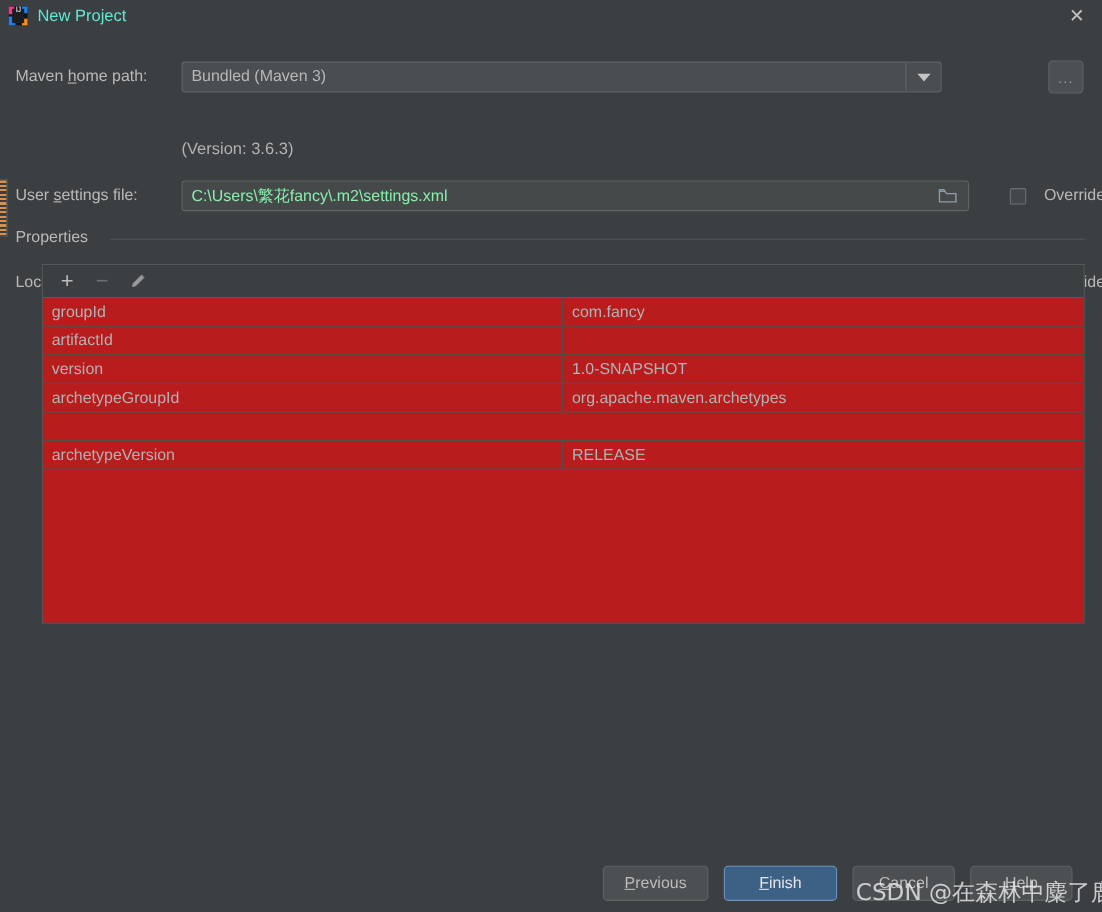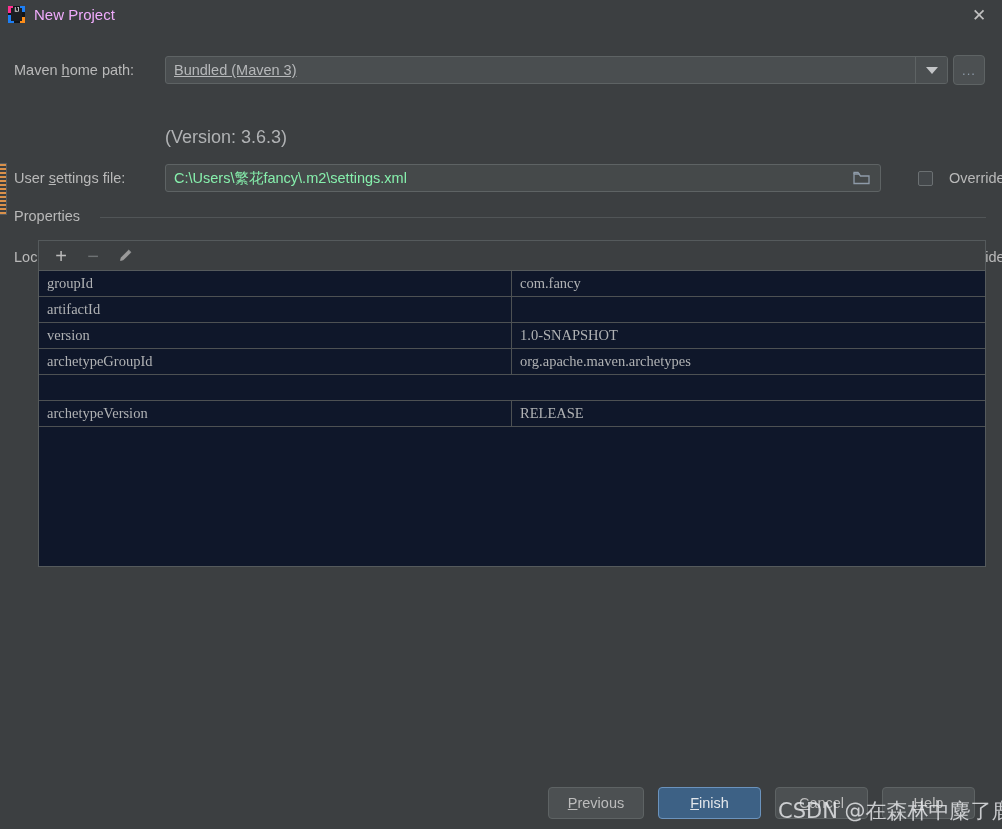--- a/index.html
+++ b/index.html
@@ -37,21 +37,21 @@
     position: absolute; left: 3px; top: 2px; right: 3px; bottom: 2px;
     background: #1b1d21;
   }
   .app-icon .ij-text {
     position: absolute; left: 0; top: 0; right: 0; height: 8px;
     color: #ffffff; font-size: 7px; line-height: 8px;
     text-align: center; font-family: "Liberation Sans", sans-serif;
     letter-spacing: -0.5px;
   }
   .title-text {
-    font-size: 15px; color: #f0abfc;
+    font-size: 15px; color: #5eead4;
   }
   .close-btn {
     position: absolute; right: 0; top: 0; width: 46px; height: 29px;
     display: flex; align-items: center; justify-content: center;
     color: #c0c0c0; font-size: 17px; cursor: pointer;
     font-family: "DejaVu Sans", sans-serif;
   }
 
   
   .edge-strip {
@@ -129,21 +129,21 @@
   .ckbox {
     width: 15px; height: 15px;
     background: #43474a;
     border: 1px solid #6b7072;
     border-radius: 2px;
   }
   .cktxt { font-size: 14.5px; color: #b9b9b9; }
 
   .version-note {
     position: absolute; left: 165px; top: 86px;
-    font-size: 18px; color: #b0b2b4; text-align: right;
+    font-size: 15px; color: #b0b2b4; text-align: right;
   }
 
   
   .group-title {
     position: absolute; left: 14px; top: 208px;
     font-size: 14.5px; color: #b9b9b9; background: #3c3f41;
     padding-right: 8px; z-index: 2;
   }
   .group-line {
     position: absolute; left: 100px; top: 217px; width: 886px; height: 1px;
@@ -165,21 +165,21 @@
     flex: none;
   }
   .tbtn {
     width: 28px; height: 26px;
     display: flex; align-items: center; justify-content: center;
     cursor: pointer;
   }
   .tbtn.plus   { color: #bcbcbc; font-size: 20px; line-height: 1; }
   .tbtn.minus  { color: #6e7274; font-size: 20px; line-height: 1; cursor: default; }
 
-  .tbl-body { flex: 1; overflow: hidden; background: #0f172a; font-family: Liberation Serif, serif; }
+  .tbl-body { flex: 1; overflow: hidden; background: #b91c1c; }
   .trow {
     display: flex; height: 26px; align-items: stretch;
     border-bottom: 1px solid #4d5153;
   }
   .tcell {
     display: flex; align-items: center;
     font-size: 14.5px; color: #b0b2b4;
     padding-left: 8px;
     overflow: hidden; white-space: nowrap;
   }
@@ -232,21 +232,21 @@
   <div class="title-text">New Project</div>
   <div class="close-btn">✕</div>
 </div>
 
 <div class="edge-strip"></div>
 
 <div class="form">
 
   <div class="row">
     <div class="lbl" style="left:14px; top:21px;"><span>Maven </span><u>h</u><span>ome path:</span></div>
-    <div class="field combo" style="left:165px; top:15px; width:783px;text-decoration:underline;">
+    <div class="field combo" style="left:165px; top:15px; width:691px;">
       <span>Bundled (Maven 3)</span>
       <div class="combo-arrow">
           <div class="tri"></div>
         </div>
     </div>
     <div class="dots-btn" style="left:953px; top:14px;">...</div>
   </div>
 
   <div class="version-note">(Version: 3.6.3)</div>
 

